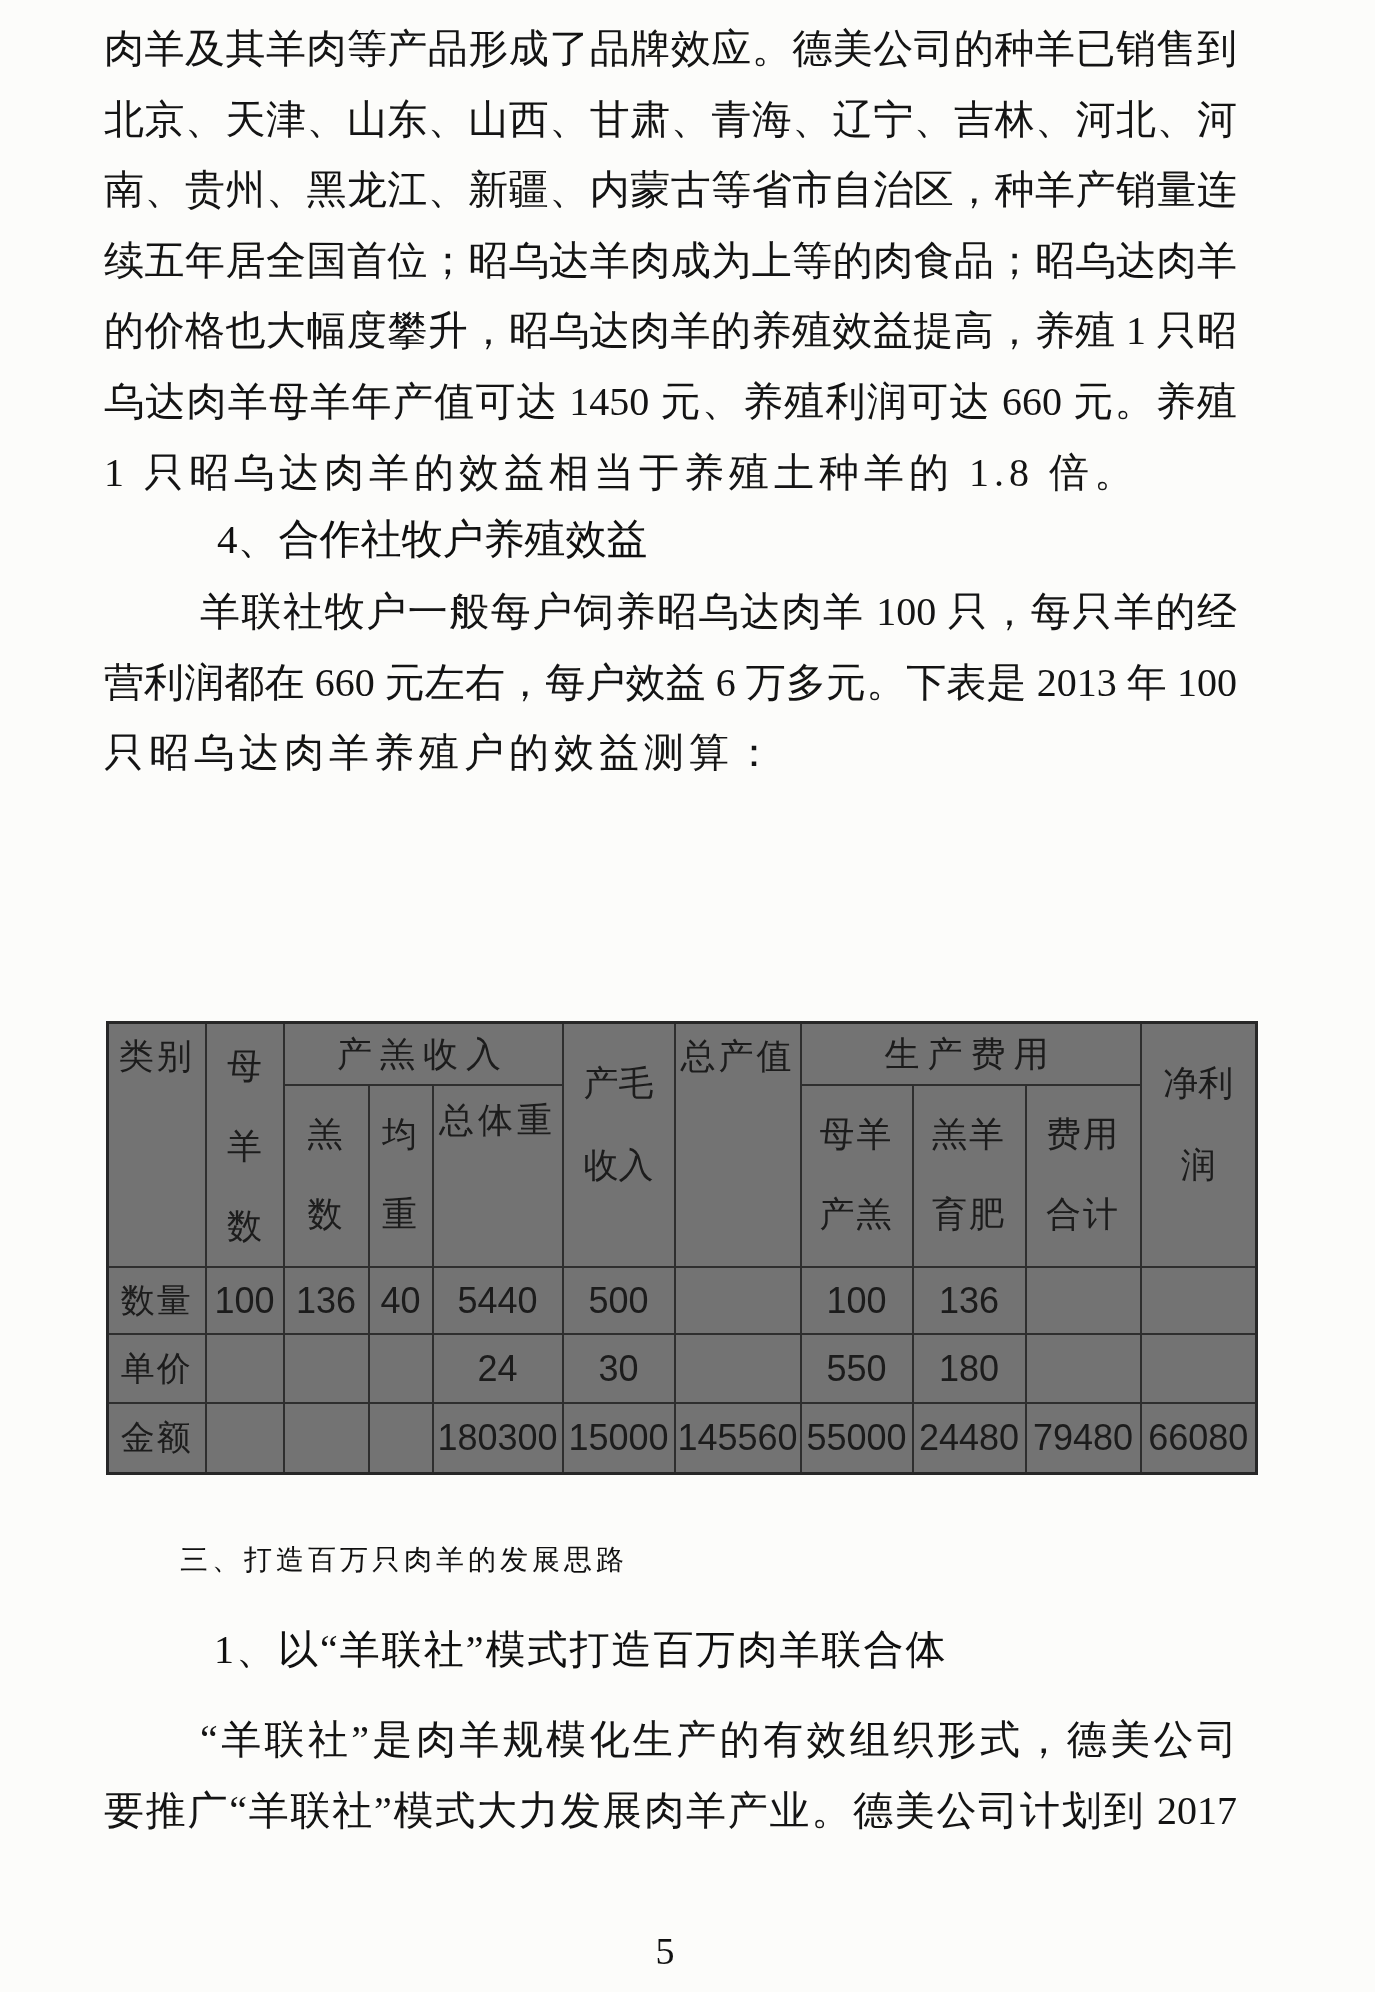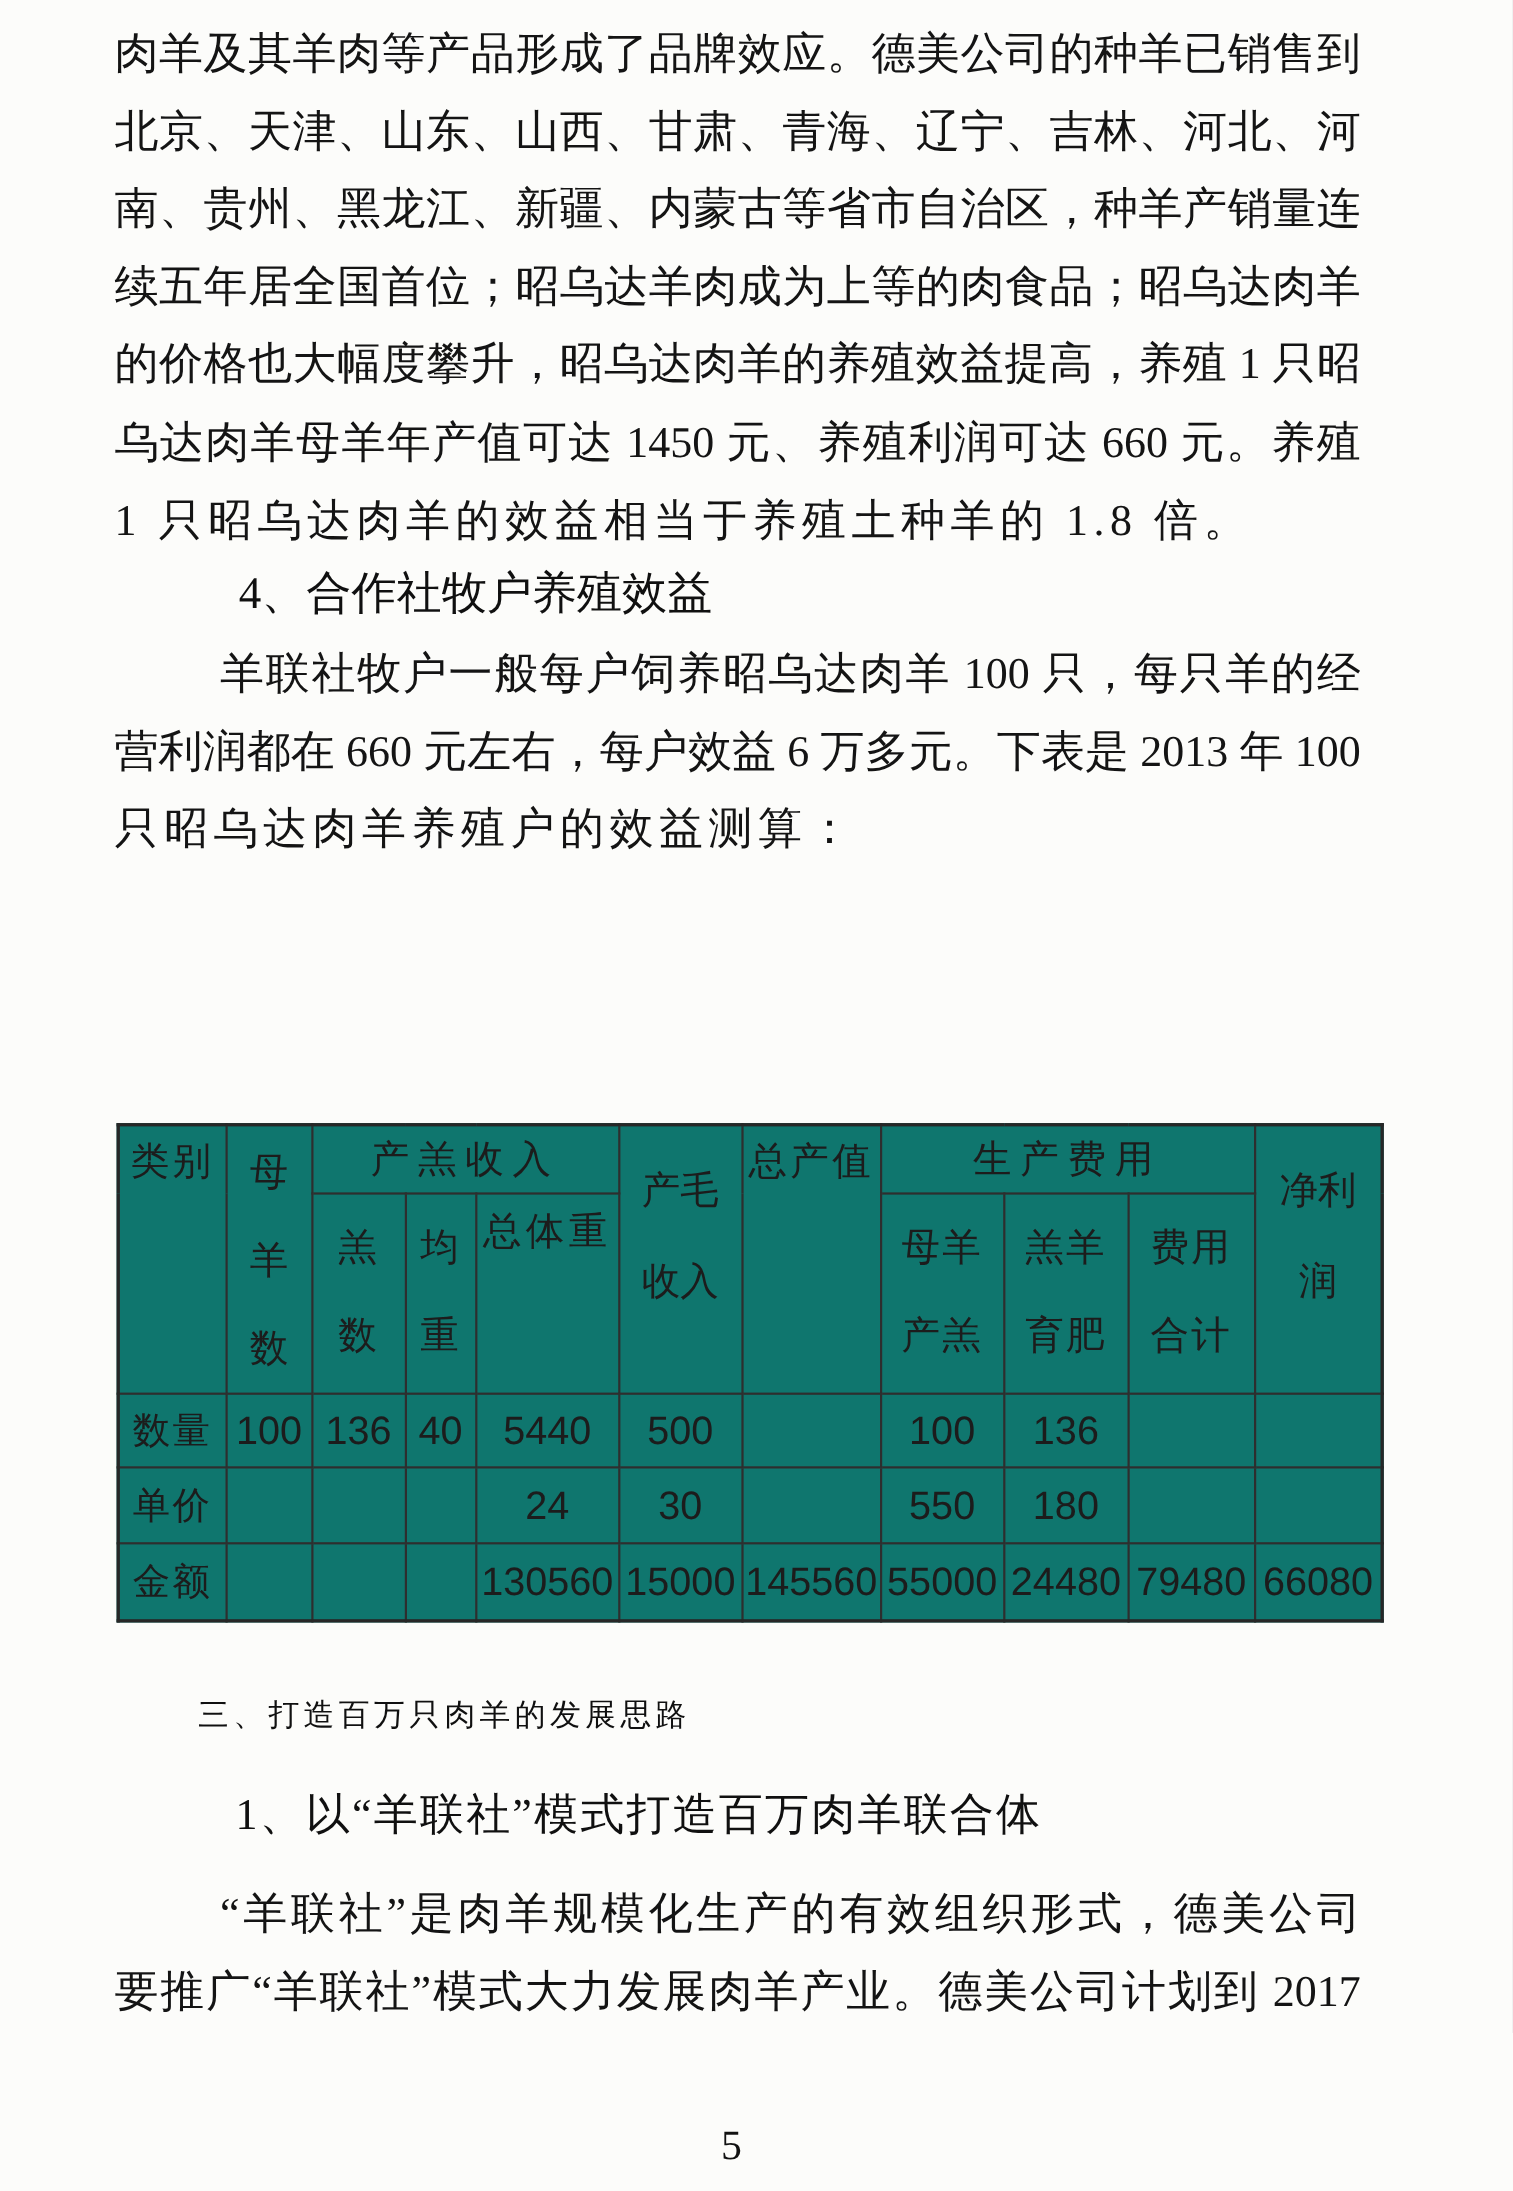--- a/index.html
+++ b/index.html
@@ -31,21 +31,21 @@
   }
   
   table.calc-table{
     position:absolute;left:106px;top:1021px;
     width:1149px;
     border-collapse:collapse;
     table-layout:fixed;
     border:3px solid #272727;
     font-family:"Liberation Sans","DejaVu Sans",sans-serif;
     color:#1c1c1c;
-    background:#0f766e;
+    background:#737373;
   }
   table.calc-table td{
     border:2px solid #2e2e2e;
     padding:0;
     text-align:center;
     overflow:hidden;
   }
   .hc{font-size:35px;vertical-align:top;}
   .hc.top1{padding-top:12px;line-height:40px;letter-spacing:3px;}
   .hc.group{vertical-align:middle;letter-spacing:8px;line-height:58px;}
@@ -151,21 +151,21 @@
       <td class="num">550</td>
       <td class="num">180</td>
       <td class="num"></td>
       <td class="num"></td>
     </tr>
     <tr style="height:70px">
       <td class="rowlabel">金额</td>
       <td class="num"></td>
       <td class="num"></td>
       <td class="num"></td>
-      <td class="num">130560</td>
+      <td class="num">180300</td>
       <td class="num">15000</td>
       <td class="num">145560</td>
       <td class="num">55000</td>
       <td class="num">24480</td>
       <td class="num">79480</td>
       <td class="num">66080</td>
     </tr>
   </tbody>
     </table>
 

